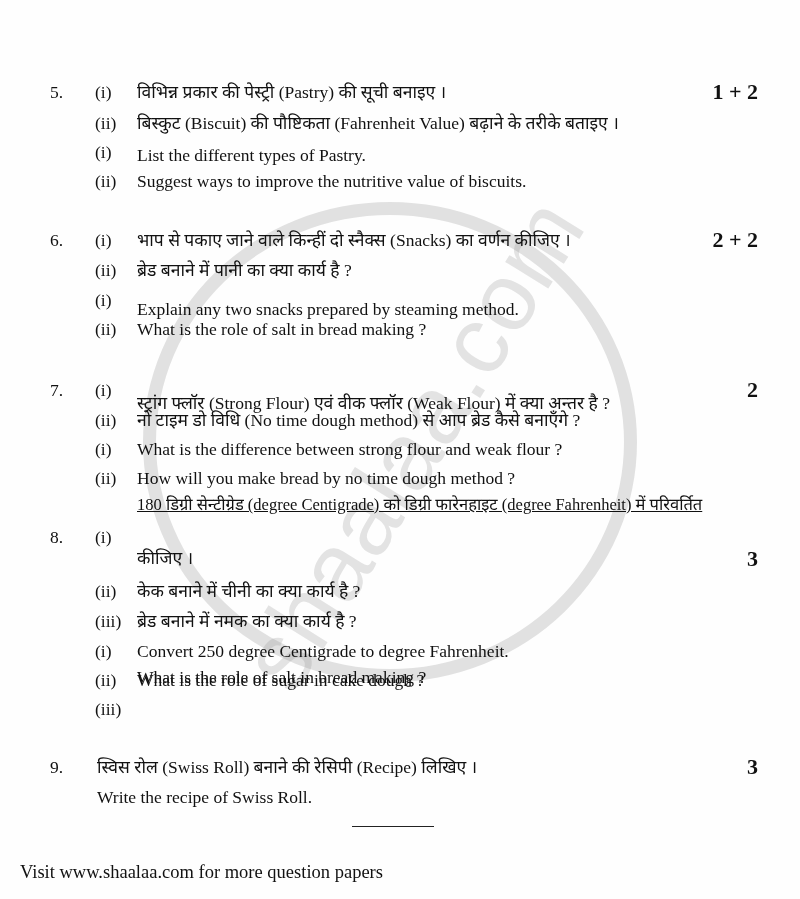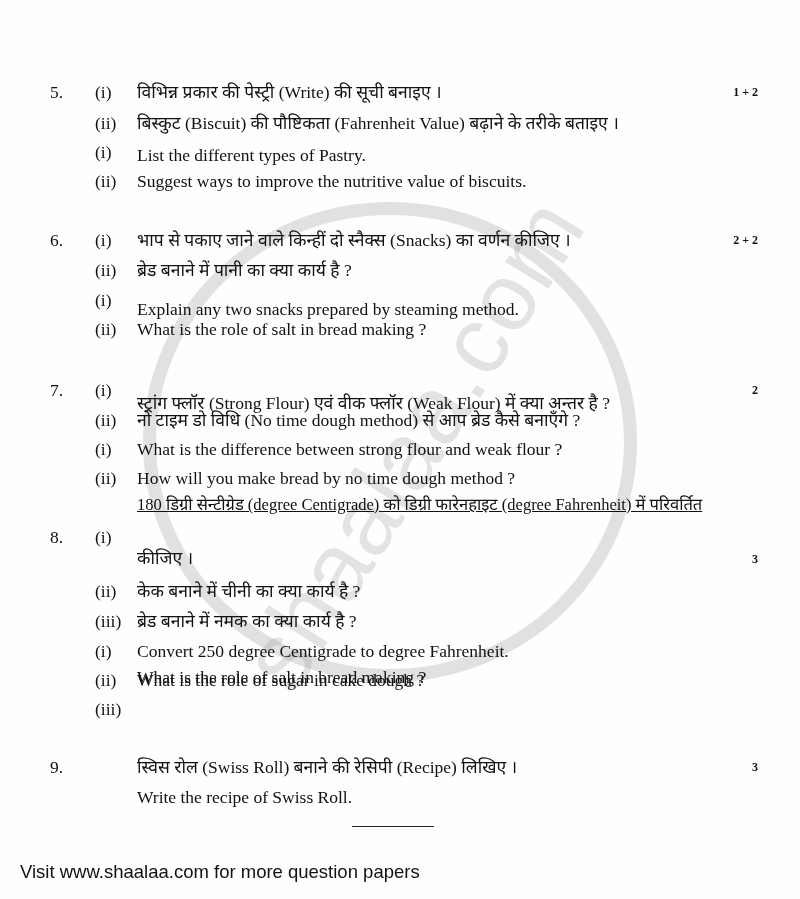--- a/index.html
+++ b/index.html
@@ -45,57 +45,57 @@
     }
     .line {
       position: absolute;
       font-size: 17.5px;
       line-height: 22px;
       white-space: nowrap;
     }
     .qnum { left: 50px; }
     .roman { left: 95px; }
     .text { left: 137px; }
-    .text-q9 { left: 97px; margin-left: 40px; }
+    .text-q9 { left: 97px; }
     .marks {
       position: absolute;
       right: 42px;
       font-weight: bold;
-      font-size: 12px;
+      font-size: 22px;
       line-height: 22px;
       white-space: nowrap;
     }
     .divider {
       position: absolute;
       left: 352px; top: 826px;
       width: 82px; height: 1px;
       background: #222222;
     }
     .footer {
       position: absolute;
       left: 20px; top: 860px;
-      font-family: Liberation Sans, sans-serif;
+      font-family: Liberation Serif, serif;
       font-size: 18.5px;
       line-height: 24px;
       color: #111111;
       white-space: nowrap;
     }
   </style>
 </head>
 <body>
 
 <div class="page">
 
   <div class="watermark"></div>
   <div class="watermark-text">shaalaa.com</div>
 
   <div>
     <div class="line qnum" style="top:81px">5.</div>
     <div class="line roman" style="top:81px">(i)</div>
-    <div class="line text" style="top:81px">विभिन्न प्रकार की पेस्ट्री (Write) की सूची बनाइए ।</div>
+    <div class="line text" style="top:81px">विभिन्न प्रकार की पेस्ट्री (Pastry) की सूची बनाइए ।</div>
     <div class="marks" style="top:81px">1 + 2</div>
 
     <div class="line roman" style="top:112px">(ii)</div>
     <div class="line text" style="top:112px">बिस्कुट (Biscuit) की पौष्टिकता (Fahrenheit Value) बढ़ाने के तरीके बताइए ।</div>
 
     <div class="line roman" style="top:141px">(i)</div>
     <div class="line text" style="top:144px">List the different types of Pastry.</div>
 
     <div class="line roman" style="top:170px">(ii)</div>
     <div class="line text" style="top:170px">Suggest ways to improve the nutritive value of biscuits.</div>

